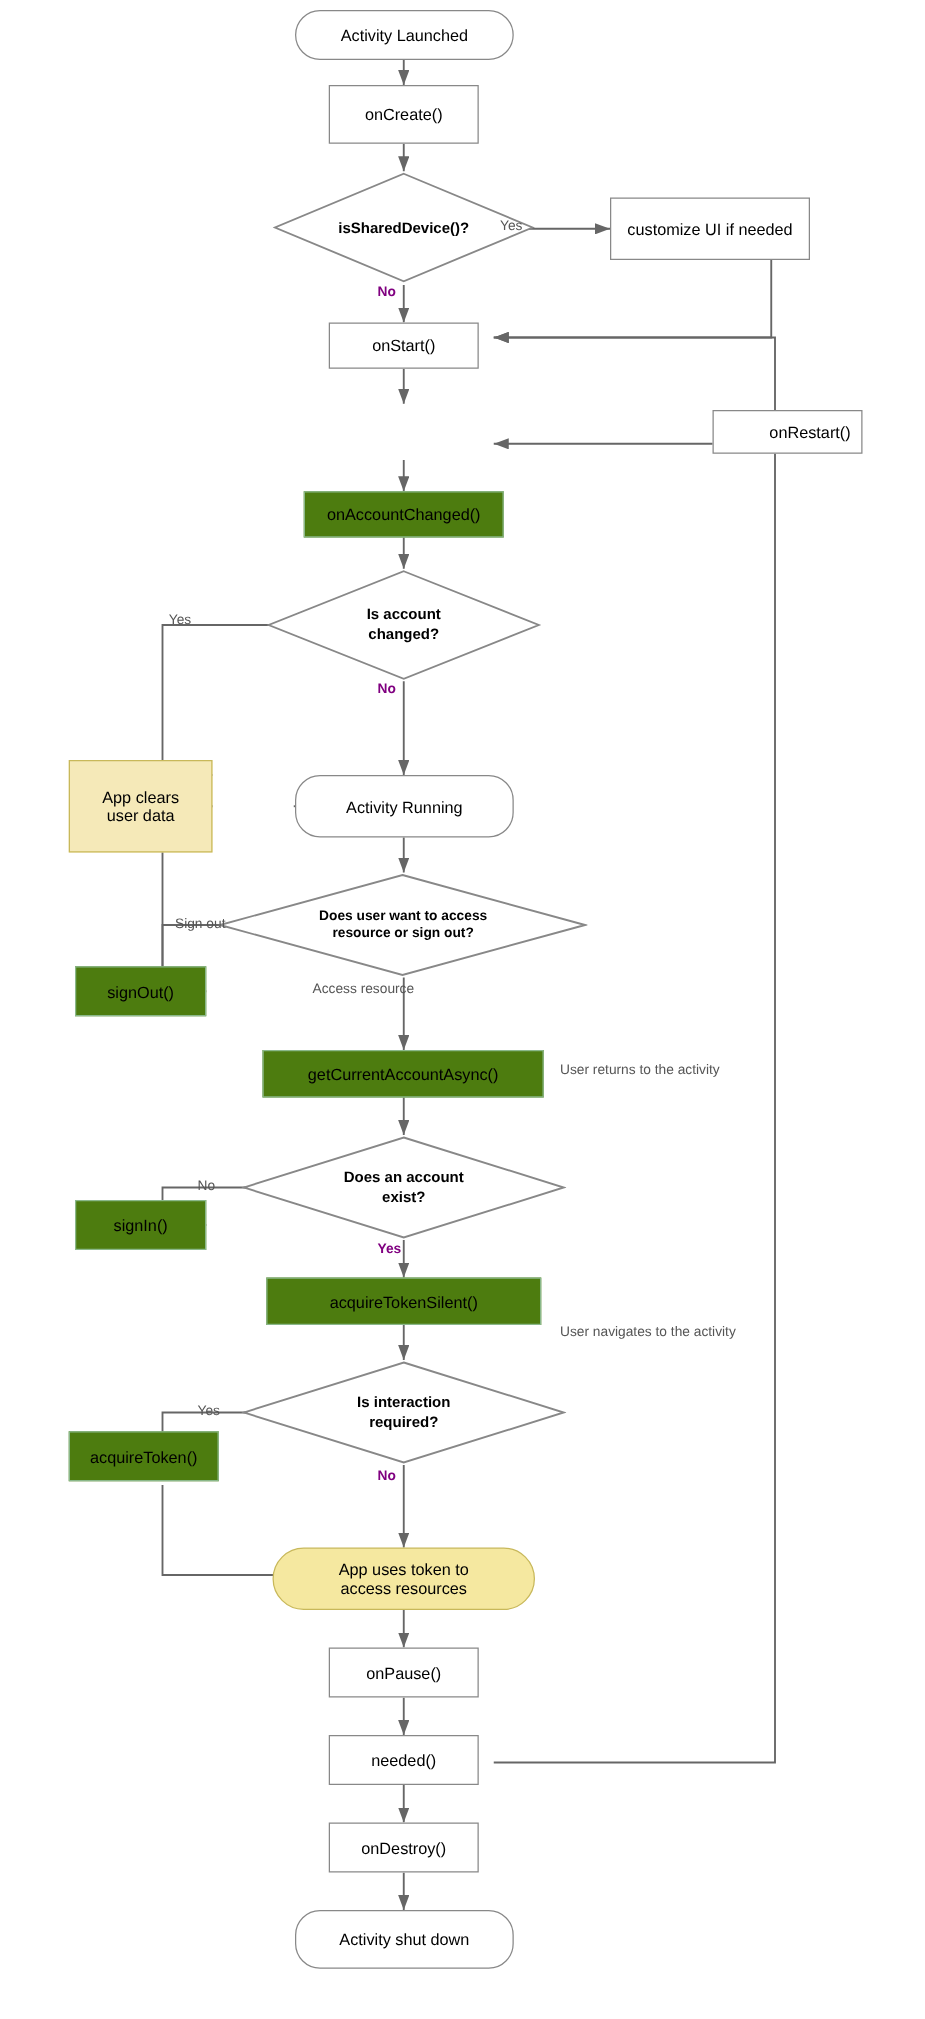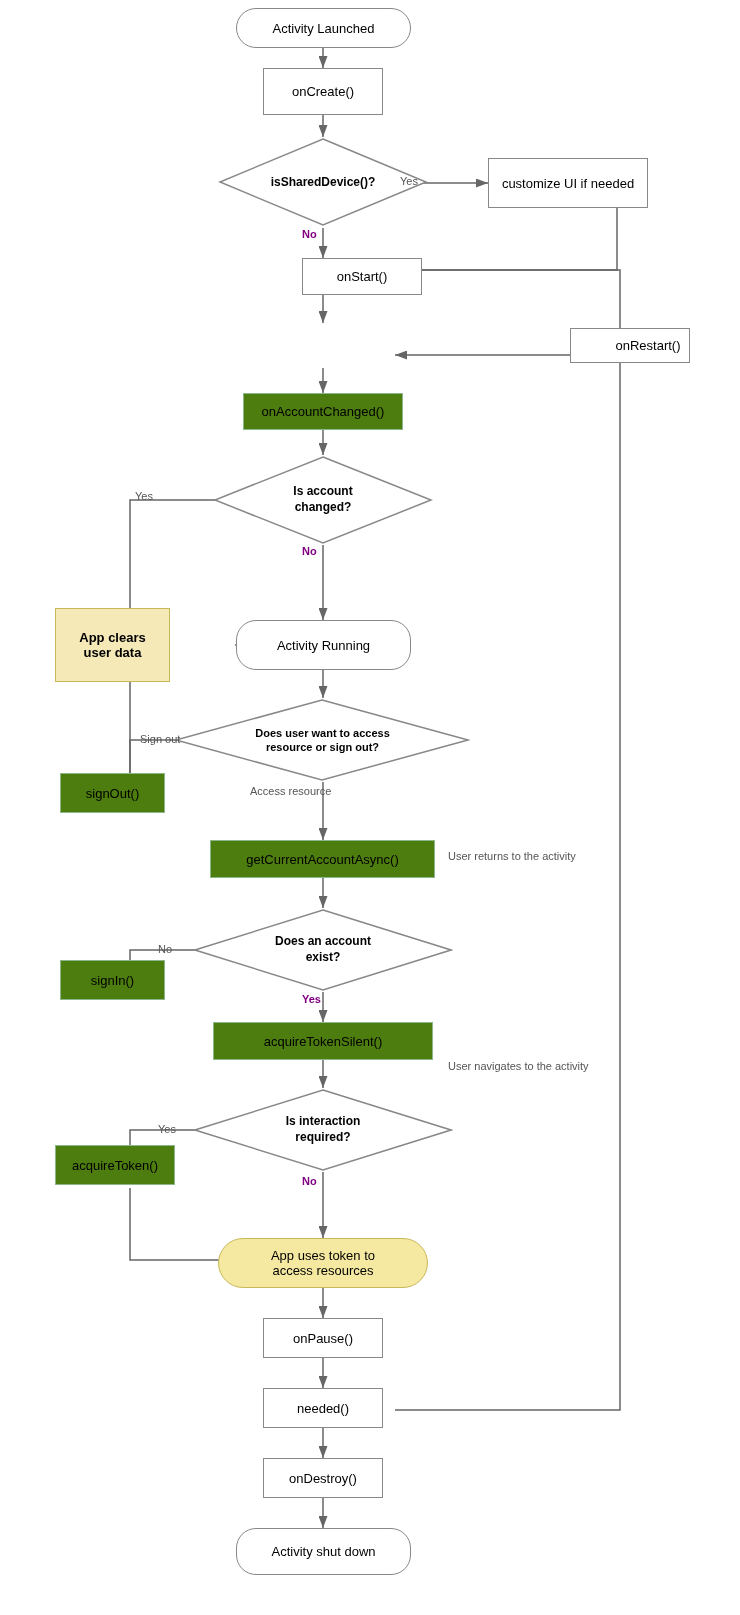--- a/index.html
+++ b/index.html
@@ -170,21 +170,21 @@
   </div>
 
   <div class="arrow-label" style="left:302px; top:228px; color:#800080; font-weight:bold;">
     <span>No</span>
   </div>
 
   <div class="node rect" style="left:488px; top:158px; width:160px; height:50px;">
     <span>customize UI if needed</span>
   </div>
 
-  <div class="node rect" style="left:263px; top:258px; width:120px; height:37px;margin-left:39px;">
+  <div class="node rect" style="left:263px; top:258px; width:120px; height:37px;">
     <span>onStart()</span>
   </div>
 
 
   <div class="node rect" style="left:570px; top:328px; width:120px; height:35px;padding-left:36px;">
     <span>onRestart()</span>
   </div>
 
   <div class="node rect-green" style="left:243px; top:393px; width:160px; height:37px;">
     <span>onAccountChanged()</span>
@@ -199,21 +199,21 @@
 
   <div class="arrow-label" style="left:135px; top:490px;">
     <span>Yes</span>
   </div>
 
   <div class="arrow-label" style="left:302px; top:545px; color:#800080; font-weight:bold;">
     <span>No</span>
   </div>
 
   <div class="node rect-yellow" style="left:55px; top:608px; width:115px; height:74px;">
-    <span style="white-space:pre-line;font-weight:bold;">App clears
+    <span style="white-space:pre-line;">App clears
 user data</span>
   </div>
 
   <div class="node rounded-rect" style="left:236px; top:620px; width:175px; height:50px;">
     <span>Activity Running</span>
   </div>
 
   <div class="diamond-container" style="left:175px; top:698px; width:295px; height:84px;">
     <svg width="295" height="84">
       <polygon points="147,2 293,42 147,82 1,42" fill="white" stroke="#888" stroke-width="1.5"></polygon>

